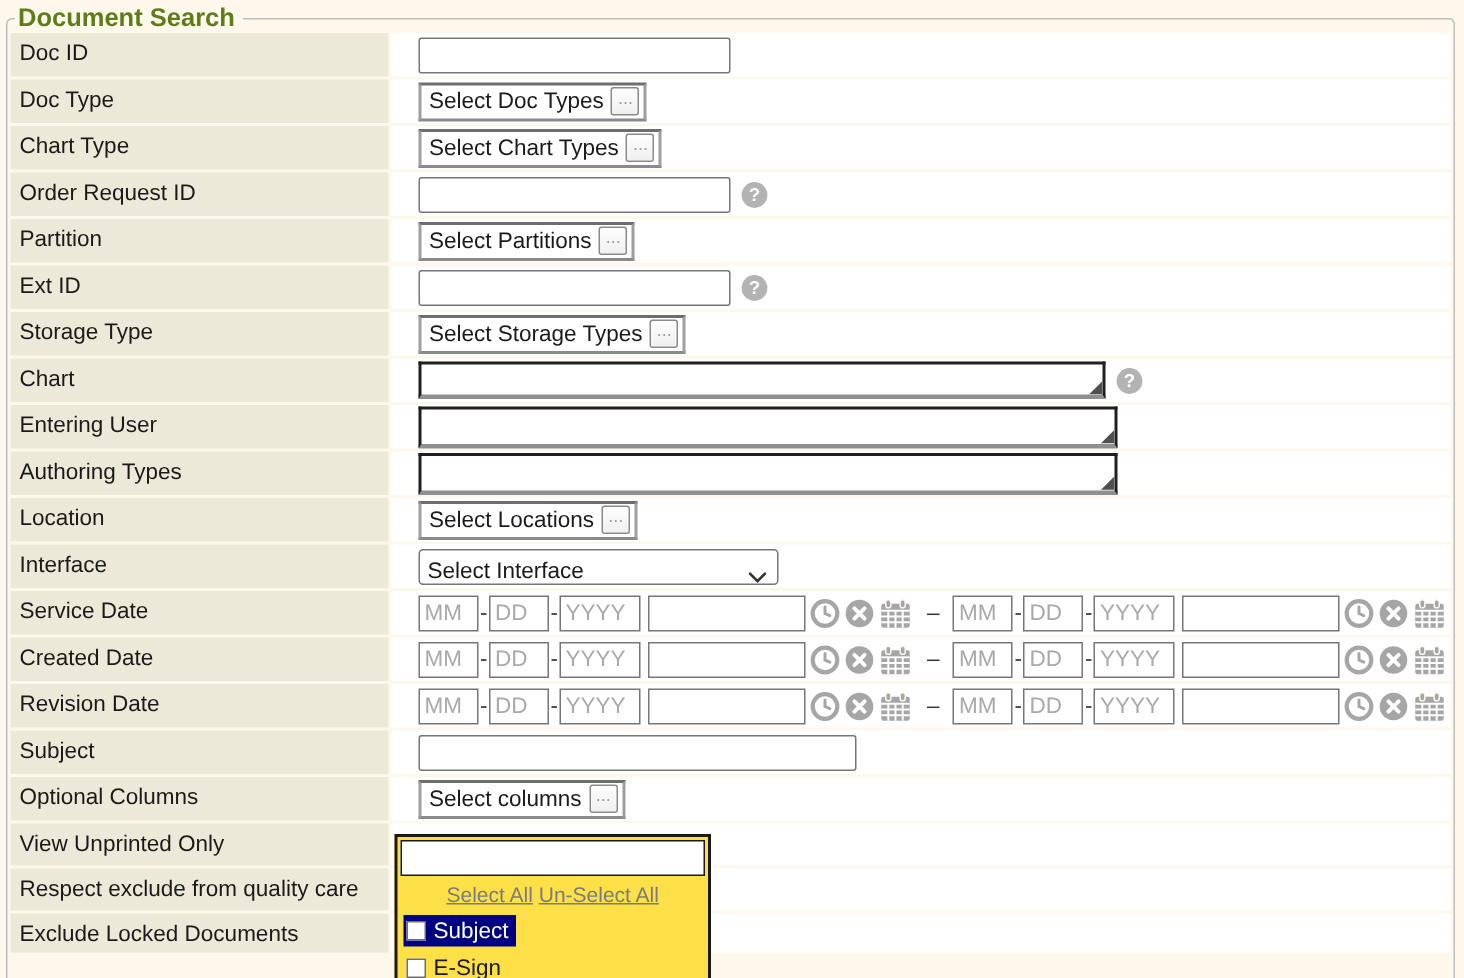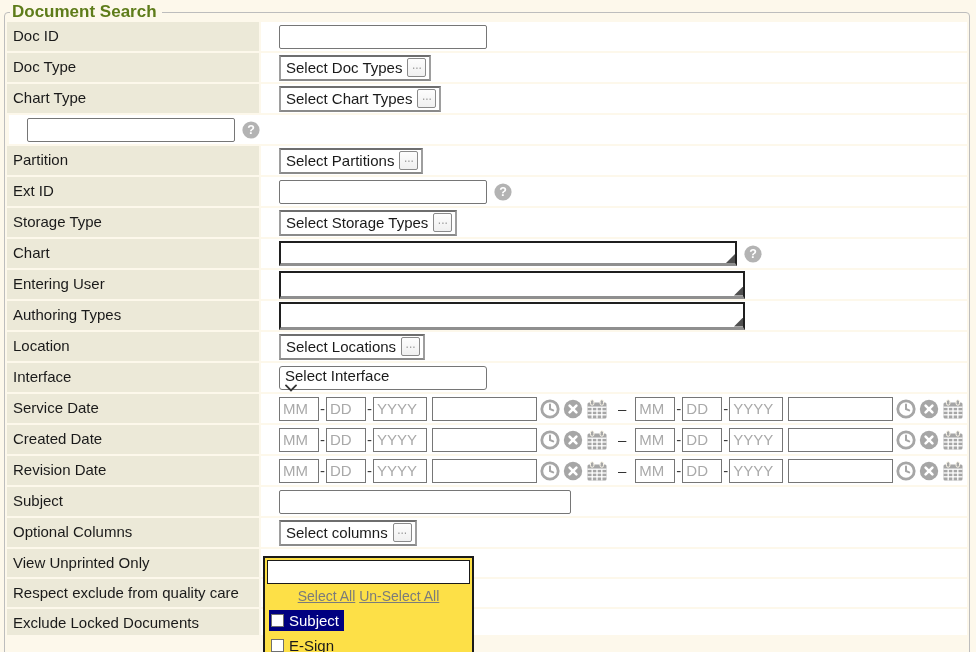--- a/index.html
+++ b/index.html
@@ -71,24 +71,24 @@
   }
   .bigtxt .grip {
     position: absolute; right: 0; bottom: 0; width: 9px; height: 9px;
     background: #4f4f4f;
     clip-path: polygon(100% 0, 100% 100%, 0 100%);
   }
   .chart-box { width: 458px; height: 25px; }
   .user-box { width: 466px; height: 28px; }
   
   .ddl {
-    width: 208px; height: 24px;
+    width: 240px; height: 24px;
     border: 1px solid #767676; border-radius: 3px; background: #fff;
-    display: inline-flex; align-items: flex-start; justify-content: space-between;
-    padding: 0 7px 0 5px; cursor: pointer; flex-direction: column;
+    display: inline-flex; align-items: flex-end; justify-content: space-between;
+    padding: 0 7px 0 5px; cursor: pointer;
   }
   
   .dgroup { display: inline-flex; align-items: center; }
   .dinp {
     height: 24px; border: 1px solid #767676; border-radius: 0;
     font: 15px "Liberation Sans", sans-serif; padding: 0 3px; outline: none;
   }
   .dinp::placeholder { color: #a9a9a9; opacity: 1; }
   .dmm, .ddd { width: 40px; }
   .dyy { width: 54px; }
@@ -178,20 +178,21 @@
     <div class="lbl">Chart Type</div>
     <div class="val">
       <span class="selbox">
         <span>Select Chart Types</span>
         <span class="dots">...</span>
       </span>
     </div>
   </div>
 
   <div class="row">
+    <div class="lbl">Order Request ID</div>
     <div class="val">
       <input class="txt w-std" value="" style="">
       <span class="help"><svg width="18" height="18" viewBox="0 0 18 18">
             <use href="#i-help"></use>
           </svg></span>
     </div>
   </div>
 
   <div class="row">
     <div class="lbl">Partition</div>

